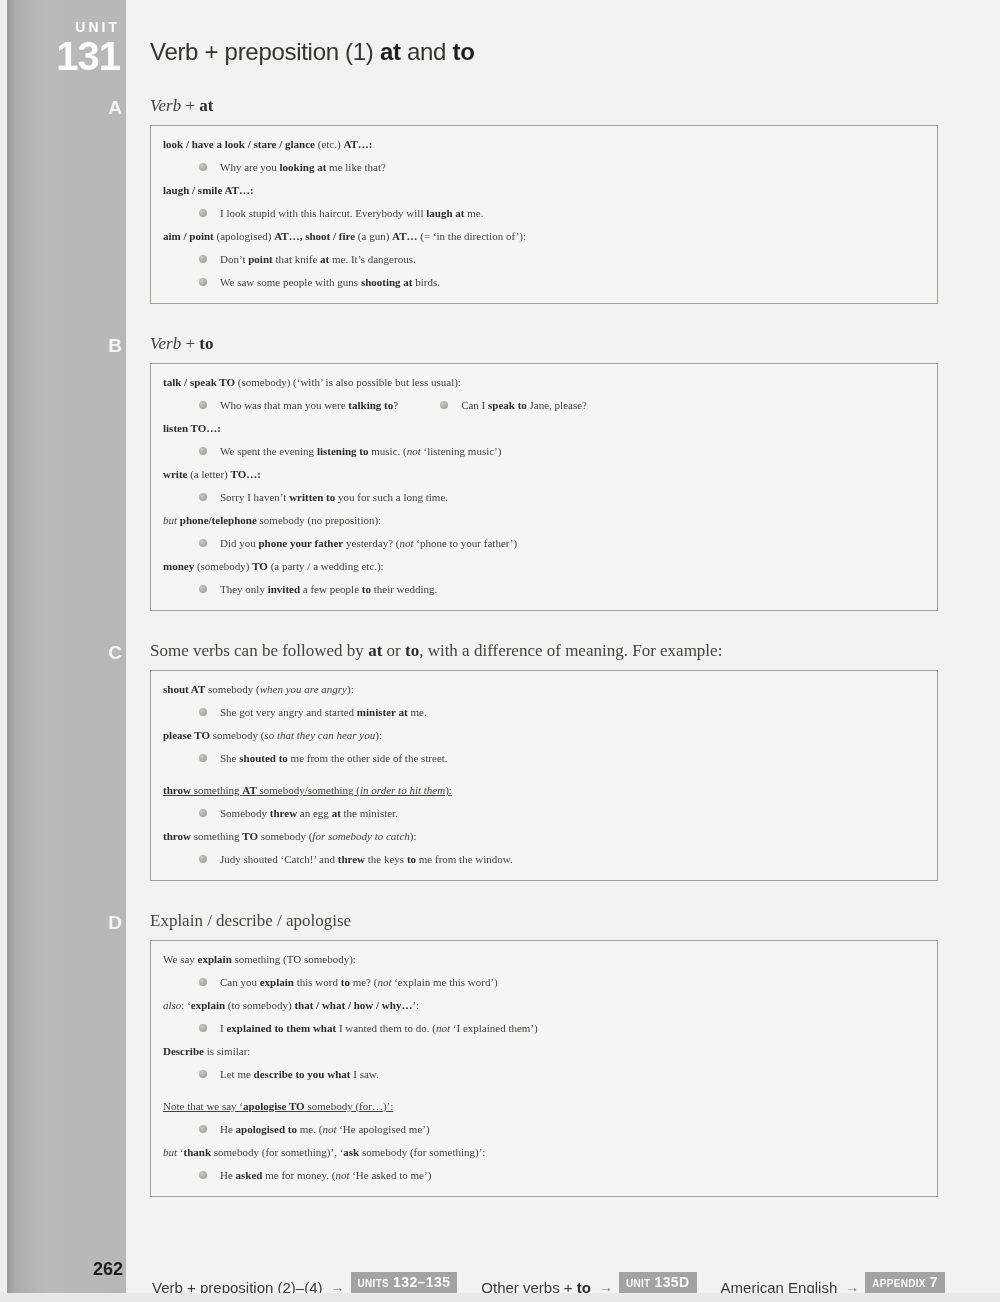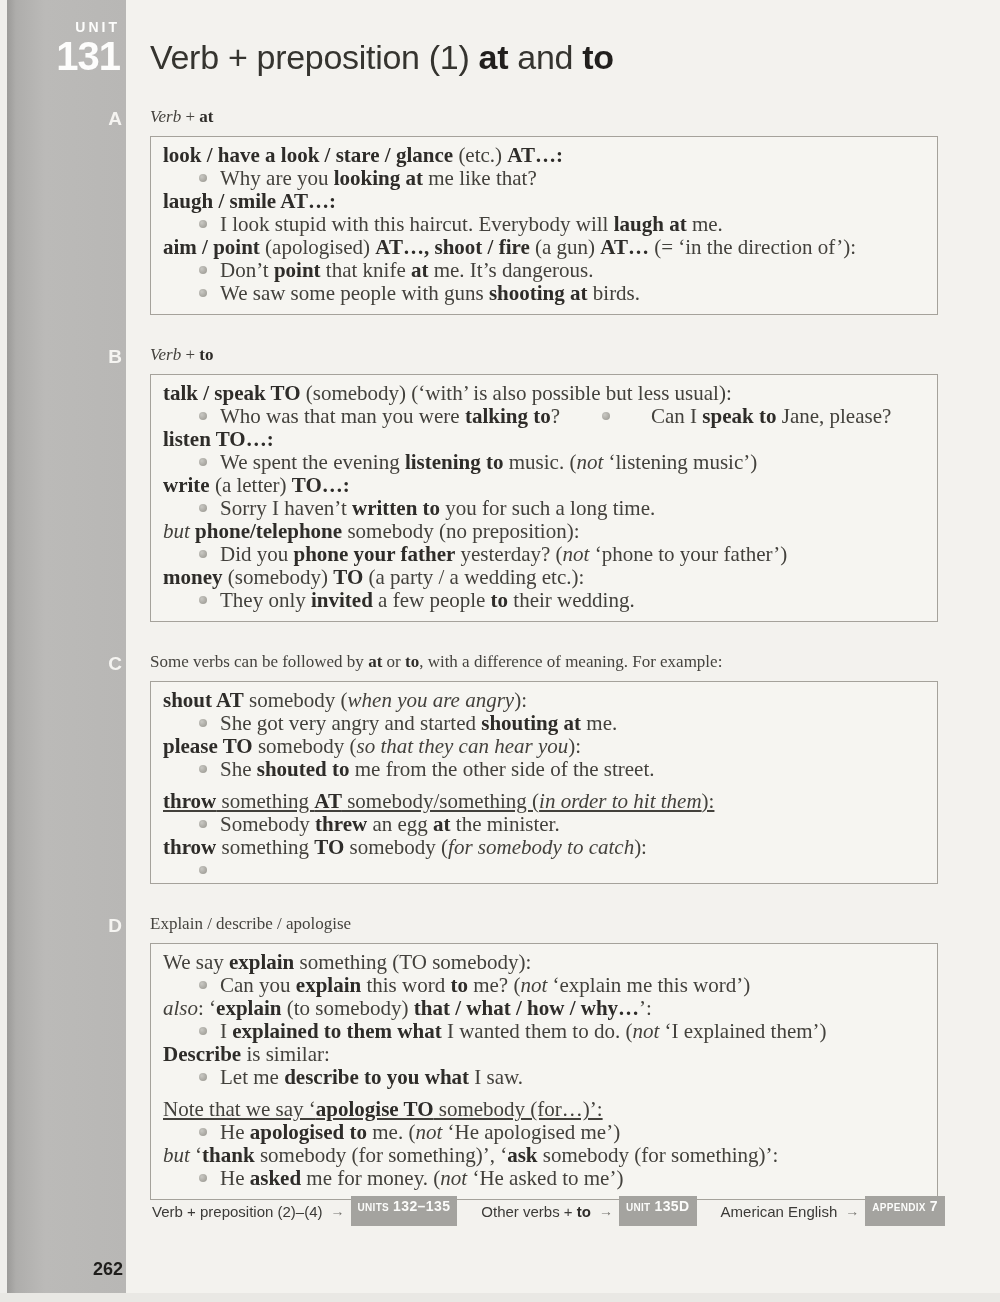--- a/index.html
+++ b/index.html
@@ -17,48 +17,48 @@
   .unit-badge { position:absolute; top:20px; right:6px; text-align:right; color:#fdfdfc;
     font-family:"Liberation Sans", sans-serif; }
   .unit-word { font-size:14px; font-weight:bold; letter-spacing:3px; line-height:14px; }
   .unit-num  { font-size:40px; font-weight:bold; line-height:44px; letter-spacing:-1px; }
   .page-num  { position:absolute; bottom:16px; right:3px; font-family:"Liberation Sans", sans-serif;
     font-size:18px; font-weight:bold; color:#1f1e1c; }
 
   .content { position:absolute; left:150px; top:0; width:788px; }
   .title {
     margin:38px 0 0 0; font-family:"Liberation Sans", sans-serif; font-weight:normal;
-    font-size:34px; color:#35342f; letter-spacing:-0.3px;
+    font-size:24px; color:#35342f; letter-spacing:-0.3px;
   }
   .title .b { font-weight:bold; color:#211f1d; }
 
   .section { position:relative; margin-top:30px; }
   .sec-letter {
     position:absolute; left:-66px; top:1px; width:38px; text-align:right;
     font-family:"Liberation Sans", sans-serif; font-weight:bold; font-size:19px; color:#f5f4f1;
   }
   .sec-heading { font-size:17px; margin-bottom:9px; color:#45433e; }
   .box {
     border:1px solid #a5a29b; background:#f6f5f1;
     padding:7px 12px 9px 12px;
   }
-  .line { line-height:23px; font-size:21px; }
+  .line { line-height:23px; font-size:11px; }
   .line.gap { margin-top:9px;text-decoration:underline; }
   .bullet { display:flex; padding-left:36px; }
   .dot { flex:none; width:8px; height:8px; border-radius:50%;
     background:radial-gradient(circle at 35% 35%, #c9c8c3, #96948d);
     margin:7px 13px 0 0; }
   .b2 { display:flex; padding-left:36px; }
   .b2 .grp { display:flex; }
-  .b2 .grp2 { margin-left:42px;gap:28px; }
+  .b2 .grp2 { margin-left:42px; }
   .i  { font-style:italic; }
   .b  { font-weight:bold; color:#2e2c29; }
 
   .footer {
-    position:absolute; left:152px; top:1196px; width:846px;
+    position:absolute; left:152px; top:1272px; width:846px;
     display:flex; align-items:center;
     font-family:"Liberation Sans", sans-serif; font-size:15px; color:#3b3a37;
   }
   .f-item { display:flex; align-items:center; margin-right:24px; white-space:nowrap; }
   .f-arrow { margin:0 6px 0 8px; color:#75746f; font-size:14px; }
   .badge {
     background:#a4a39f; color:#fcfcfa; padding:2px 7px 12px;
     font-weight:bold; display:flex; align-items:baseline;
   }
   .badge .sm { font-size:10px; margin-right:4px; letter-spacing:0.3px; }
@@ -142,35 +142,36 @@
             </div>
           </div>
         </div>
         <div class="section">
           <div class="sec-letter">C</div>
           <div class="sec-heading"><span>Some verbs can be followed by </span><span class="b">at</span><span> or </span><span class="b">to</span><span>, with a difference of meaning. For example:</span></div>
           <div class="box">
             <div class="line head"><span class="b">shout AT</span><span> somebody (</span><span class="i">when you are angry</span><span>):</span></div>
             <div class="line bullet">
               <span class="dot"></span>
-              <span><span>She got very angry and started </span><span class="b">shouting at</span><span> me.</span></span>
+              <span><span>She got very angry and started </span><span class="b">minister at</span><span> me.</span></span>
             </div>
             <div class="line head"><span class="b">please TO</span><span> somebody (</span><span class="i">so that they can hear you</span><span>):</span></div>
             <div class="line bullet">
               <span class="dot"></span>
               <span><span>She </span><span class="b">shouted to</span><span> me from the other side of the street.</span></span>
             </div>
             <div class="line gap head"><span class="b">throw</span><span> something </span><span class="b">AT</span><span> somebody/something (</span><span class="i">in order to hit them</span><span>):</span></div>
             <div class="line bullet">
               <span class="dot"></span>
               <span><span>Somebody </span><span class="b">threw</span><span> an egg </span><span class="b">at</span><span> the minister.</span></span>
             </div>
             <div class="line head"><span class="b">throw</span><span> something </span><span class="b">TO</span><span> somebody (</span><span class="i">for somebody to catch</span><span>):</span></div>
             <div class="line bullet">
               <span class="dot"></span>
+              <span><span>Judy shouted ‘Catch!’ and </span><span class="b">threw</span><span> the keys </span><span class="b">to</span><span> me from the window.</span></span>
             </div>
           </div>
         </div>
         <div class="section">
           <div class="sec-letter">D</div>
           <div class="sec-heading"><span>Explain / describe / apologise</span></div>
           <div class="box">
             <div class="line head"><span>We say </span><span class="b">explain</span><span> something (TO somebody):</span></div>
             <div class="line bullet">
               <span class="dot"></span>

